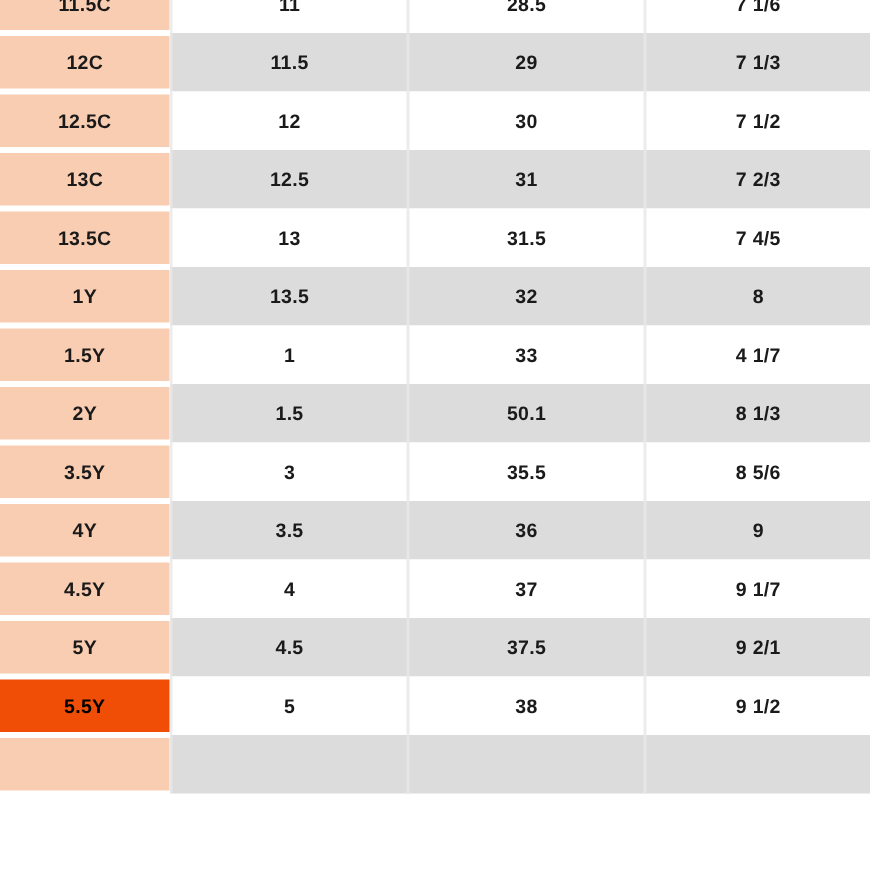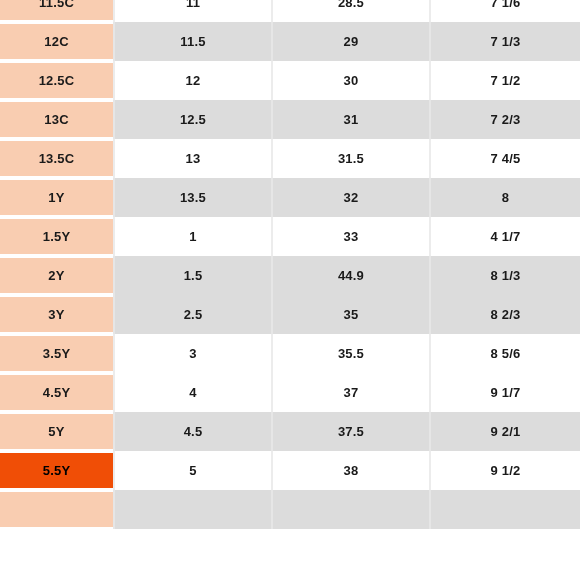--- a/index.html
+++ b/index.html
@@ -231,56 +231,56 @@
           <tr class="striped">
             <td class="cell-label">
               <div class="swatch">
                 <span>2Y</span>
               </div>
             </td>
             <td class="cell-data">
               <div class="inner">1.5</div>
             </td>
             <td class="cell-data">
-              <div class="inner">44.9</div>
+              <div class="inner">50.1</div>
             </td>
             <td class="cell-data">
               <div class="inner">8 1/3</div>
             </td>
           </tr>
-          <tr class="striped">
-            <td class="cell-label">
-              <div class="swatch">
-                <span>3Y</span>
-              </div>
-            </td>
-            <td class="cell-data">
-              <div class="inner">2.5</div>
-            </td>
-            <td class="cell-data">
-              <div class="inner">35</div>
-            </td>
-            <td class="cell-data">
-              <div class="inner">8 2/3</div>
-            </td>
-          </tr>
           <tr>
             <td class="cell-label">
               <div class="swatch">
                 <span>3.5Y</span>
               </div>
             </td>
             <td class="cell-data">
               <div class="inner">3</div>
             </td>
             <td class="cell-data">
               <div class="inner">35.5</div>
             </td>
             <td class="cell-data">
               <div class="inner">8 5/6</div>
+            </td>
+          </tr>
+          <tr class="striped">
+            <td class="cell-label">
+              <div class="swatch">
+                <span>4Y</span>
+              </div>
+            </td>
+            <td class="cell-data">
+              <div class="inner">3.5</div>
+            </td>
+            <td class="cell-data">
+              <div class="inner">36</div>
+            </td>
+            <td class="cell-data">
+              <div class="inner">9</div>
             </td>
           </tr>
           <tr>
             <td class="cell-label">
               <div class="swatch">
                 <span>4.5Y</span>
               </div>
             </td>
             <td class="cell-data">
               <div class="inner">4</div>

